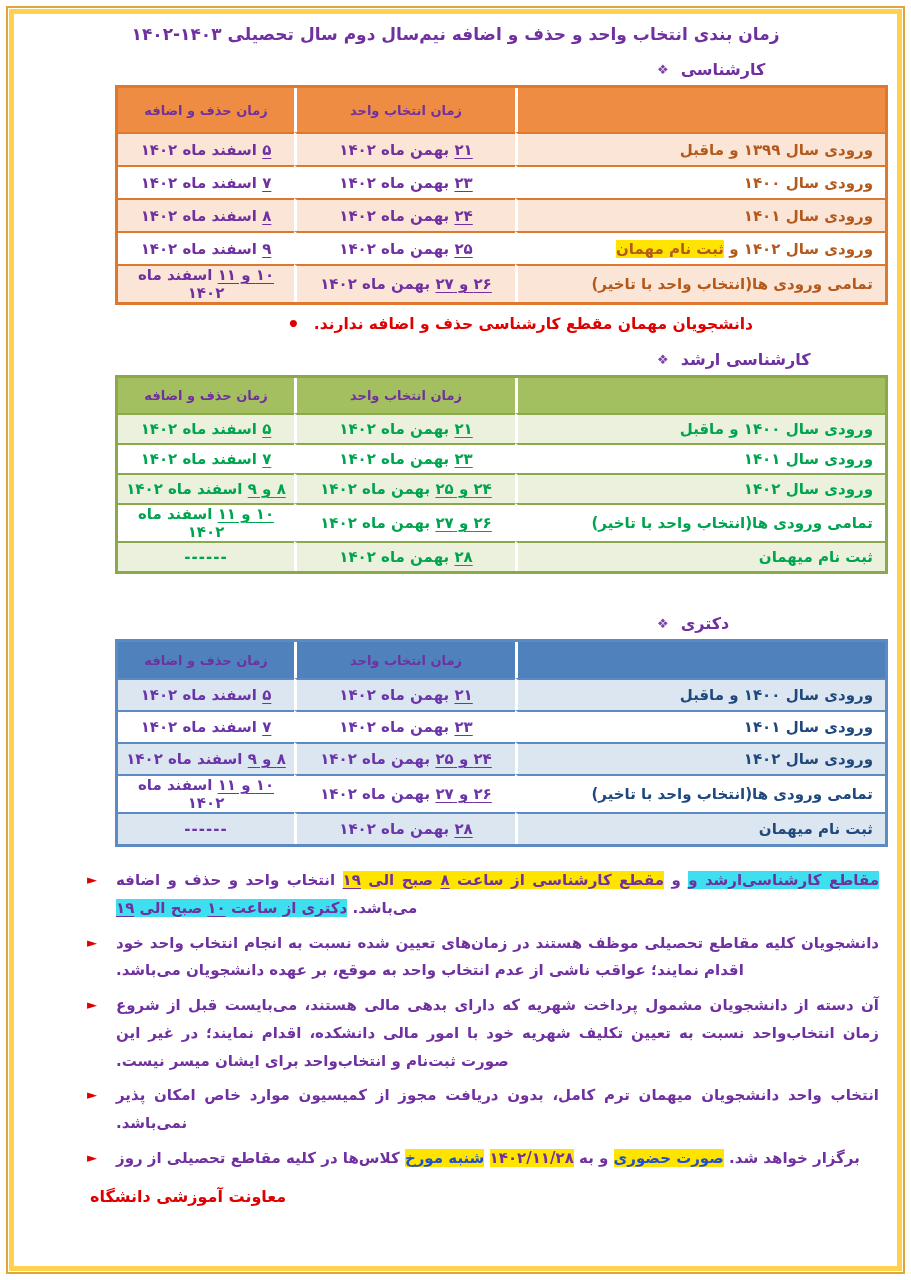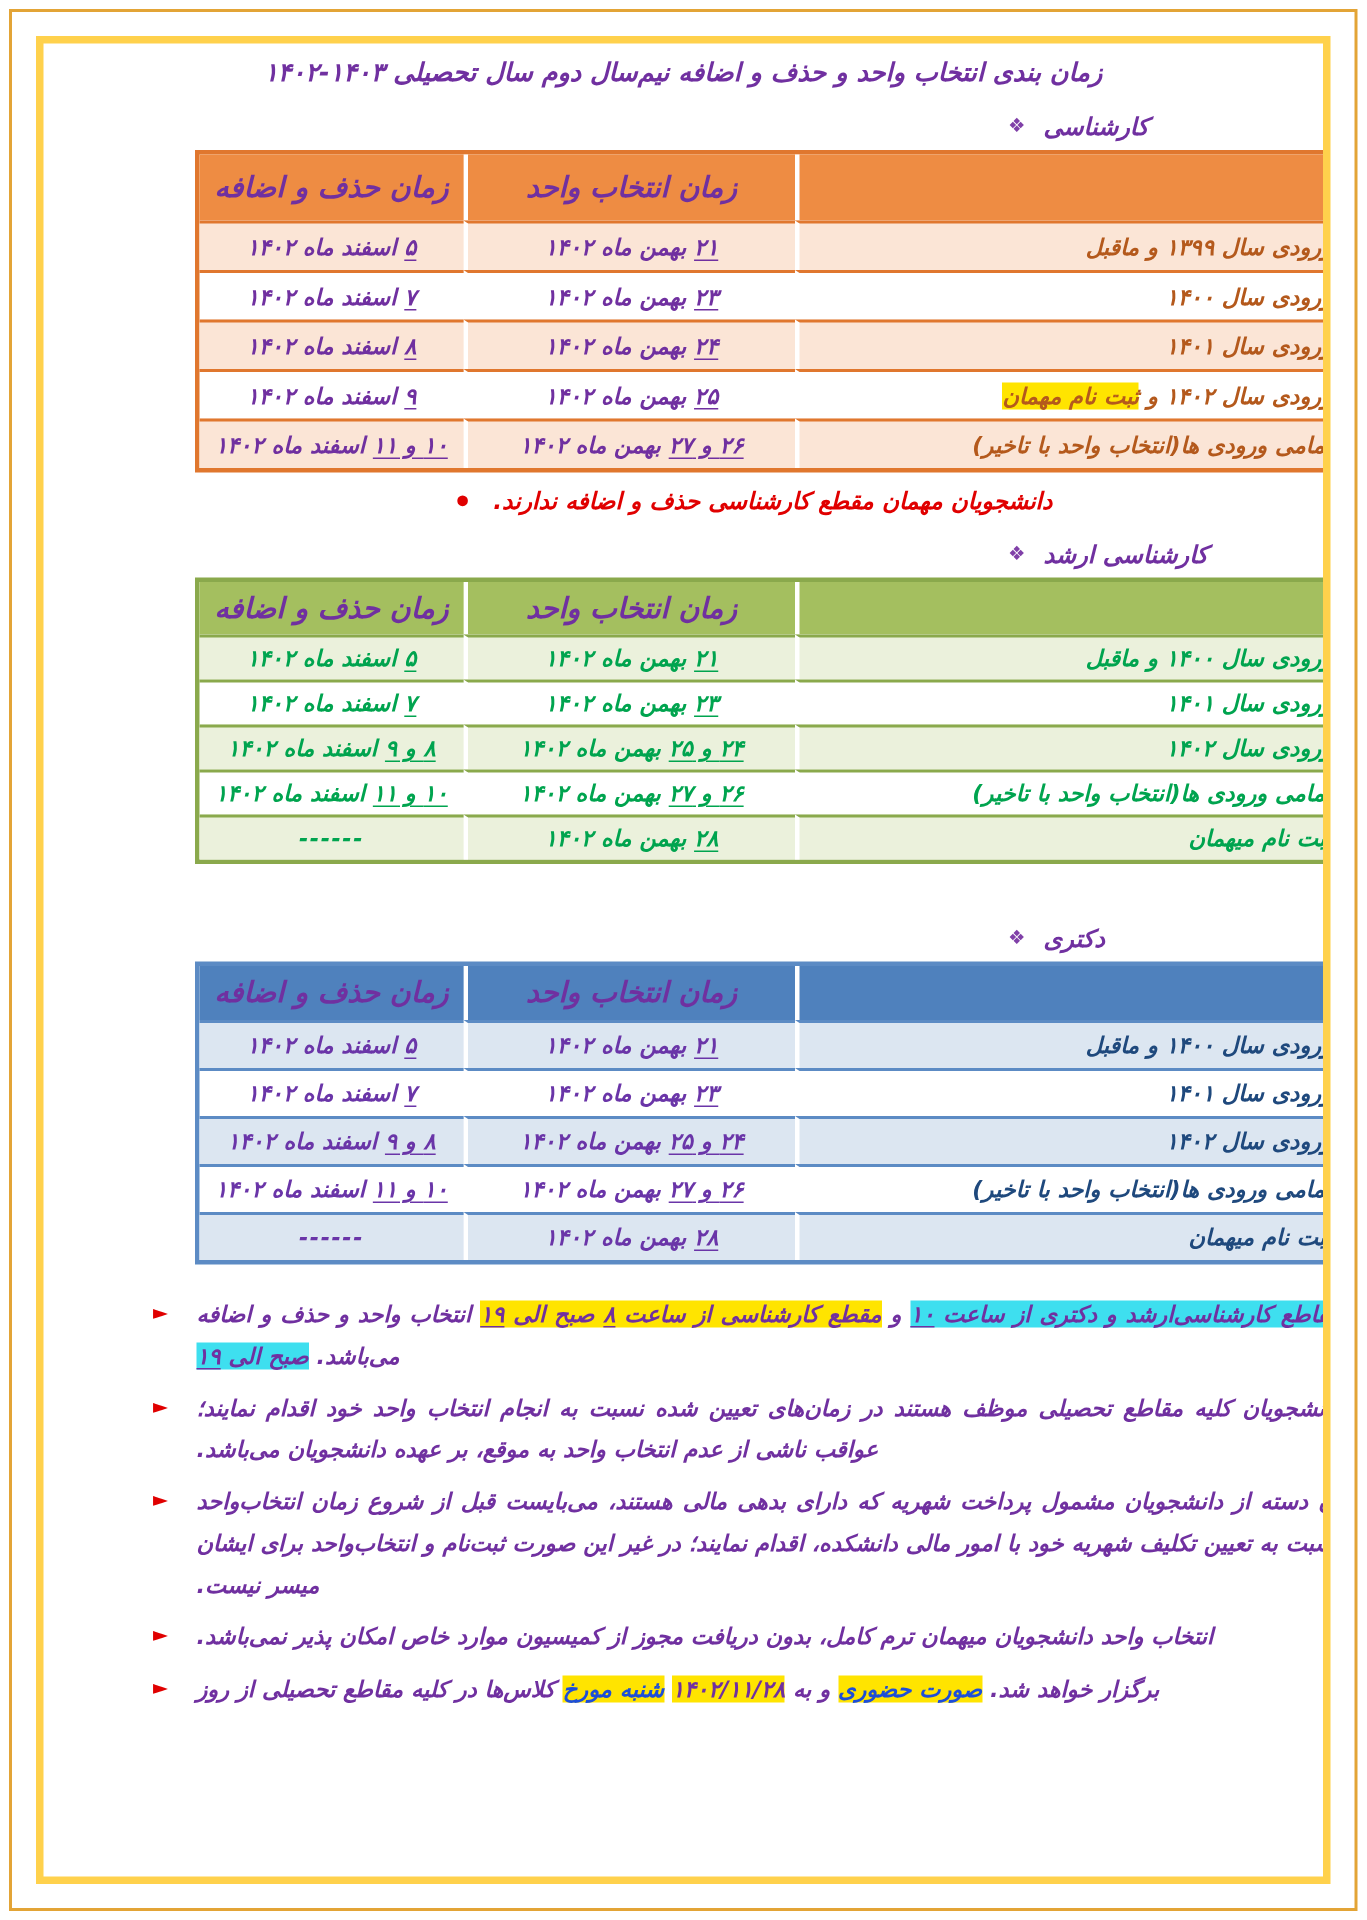--- a/index.html
+++ b/index.html
@@ -3,37 +3,37 @@
 <meta charset="utf-8">
 <style>
   * { margin:0; padding:0; box-sizing:border-box; }
   html,body { background:#ffffff; }
   body {
     width:911px; height:1280px;
     font-family:"DejaVu Sans","Liberation Sans",sans-serif;
     position:relative;
   }
   .page { width:911px; height:1280px; padding:6px; }
-  .frame-outer { width:100%; height:100%; border:2px solid #E3A436; padding:16px;font-style:italic; }
+  .frame-outer { width:100%; height:100%; border:2px solid #E3A436; padding:1px; }
   .frame-inner { width:100%; height:100%; border:5px solid #FFD14C; padding:6px 4px 0 4px; overflow:hidden; }
 
   .title { margin-top:4px; text-align:center; direction:rtl;
            color:#7030A0; font-weight:bold; font-size:17px; }
 
   .section-heading { margin:16px 0 6px 639px; direction:ltr;
                      display:flex; align-items:center; gap:12px;
                      color:#7030A0; font-weight:bold; font-size:16px; white-space:nowrap; }
   .diamond { font-size:13px; color:#8040A8; }
 
   table.sched { border-collapse:separate; border-spacing:0;
                 direction:rtl; margin-left:97px; width:773px;
                 border:3px solid var(--bd); background:#fff;
                 font-weight:bold; font-size:15px; table-layout:fixed; }
   col.col-label { width:370px; } col.col-select { width:221px; } col.col-drop { width:176px; }
-  .sched th { background:var(--hdr); color:#7030A0; font-size:19px; text-align:center; }
+  .sched th { background:var(--hdr); color:#7030A0; font-size:13px; text-align:center; }
   .sched tbody td { border-top:2px solid var(--bd); }
   .sched th:nth-child(1), .sched th:nth-child(2),
   .sched td:nth-child(1), .sched td:nth-child(2) { border-left:3px solid #ffffff; }
   .sched td.cell-label { color:var(--label); text-align:right; padding-right:12px; }
   .sched td.cell-date  { color:var(--date); text-align:center; }
   .sched tr.shade td { background:var(--shade); }
   .theme-orange { --hdr:#EE8C43; --shade:#FBE5D6; --bd:#E0772E; --label:#B4591C; --date:#7030A0; }
   .theme-green  { --hdr:#A4BF5F; --shade:#EBF1DC; --bd:#8AA94C; --label:#00A44F; --date:#00A44F; }
   .theme-blue   { --hdr:#4F81BD; --shade:#DCE6F1; --bd:#5C8BC4; --label:#1F497D; --date:#6A35A8; }
   .theme-orange th { height:44px; } .theme-orange td { height:33px; }
@@ -233,16 +233,19 @@
           <div class="note">
             <span class="note-marker">►</span>
             <span class="note-text"><span class="seg">انتخاب واحد دانشجویان میهمان ترم کامل، بدون دریافت مجوز از کمیسیون موارد خاص امکان پذیر نمی‌باشد.</span></span>
           </div>
           <div class="note">
             <span class="note-marker">►</span>
             <span class="note-text"><span class="seg">کلاس‌ها در کلیه مقاطع تحصیلی از روز</span> <span class="seg c-red hl-y">شنبه مورخ</span> <span class="seg hl-y">۱۴۰۲/۱۱/۲۸</span> <span class="seg">و به</span> <span class="seg c-red hl-y">صورت حضوری</span> <span class="seg">برگزار خواهد شد.</span></span>
           </div>
         </div>
 
+      <div class="signature">
+        <bdi>معاونت آموزشی دانشگاه</bdi>
+      </div>
 
     </div>
   </div>
 </div>
 
 </body></html>

